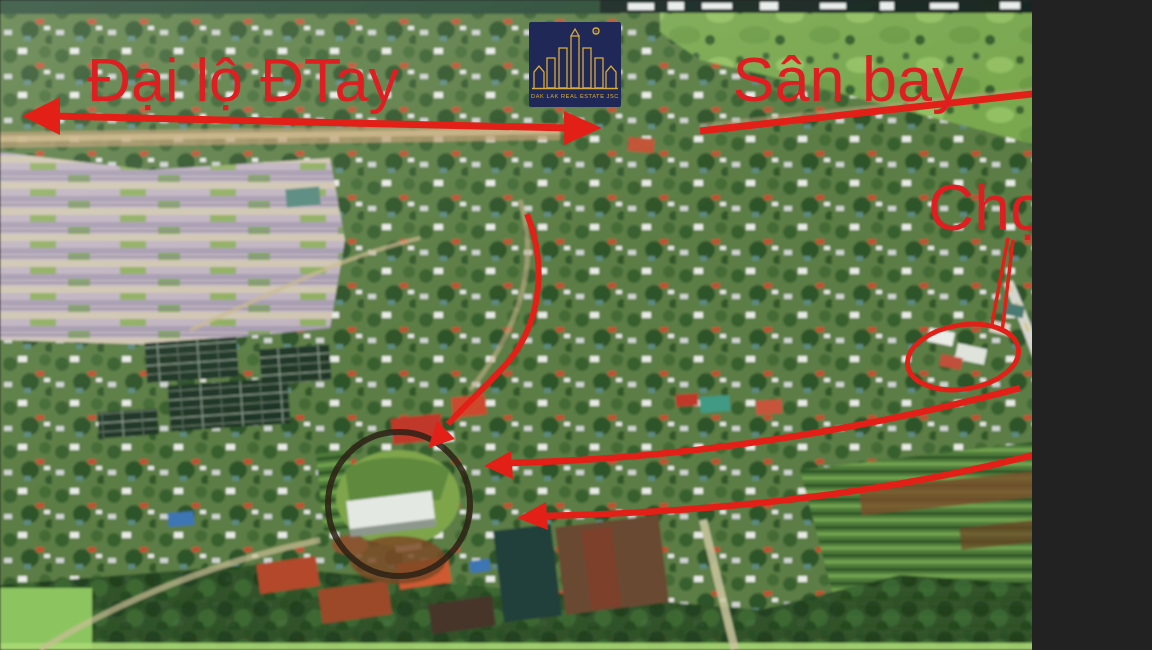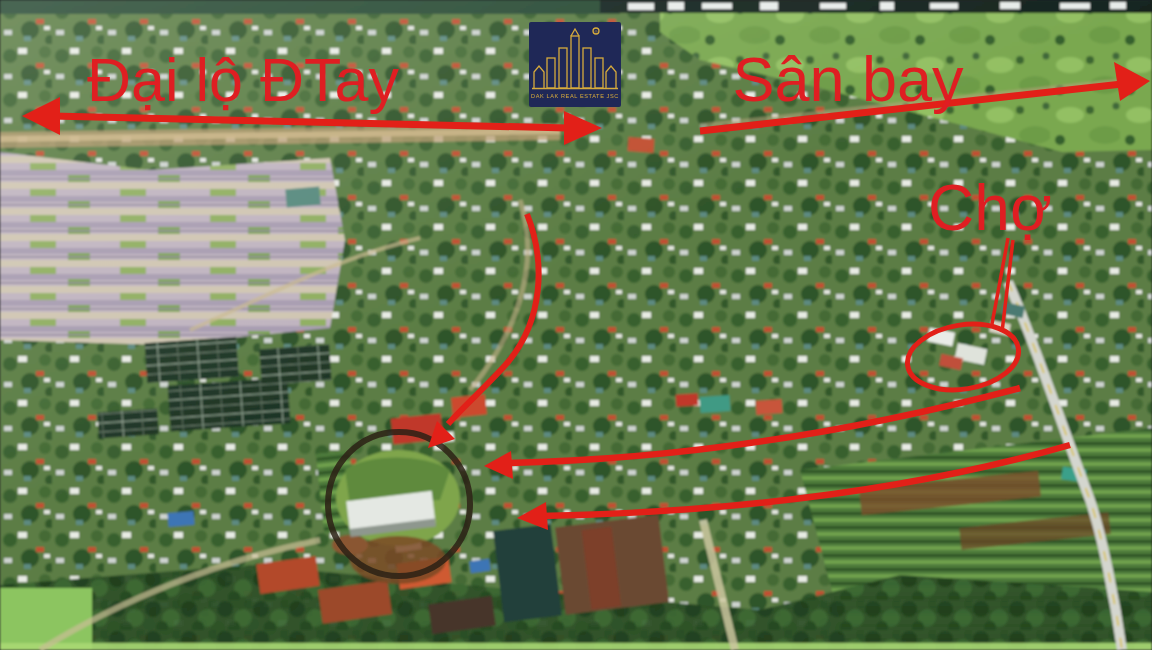--- a/index.html
+++ b/index.html
@@ -1,17 +1,17 @@
 <!DOCTYPE html>
 <html><head>
 <meta charset="utf-8">
 <style>
   html,body{margin:0;padding:0;background:#222;}
   .stage{
-    position:relative;width:1152px;height:650px;overflow:hidden;
+    position:relative;width:1032px;height:650px;overflow:hidden;
     font-family:"Liberation Sans","DejaVu Sans",sans-serif;
   }
   svg{display:block}
   .ann-text{font-family:"Liberation Sans","DejaVu Sans",sans-serif;font-weight:500;}
 </style>
 </head>
 <body>
 
 <div class="stage">
 <svg width="1152" height="650" viewBox="0 0 1152 650" xmlns="http://www.w3.org/2000/svg">

